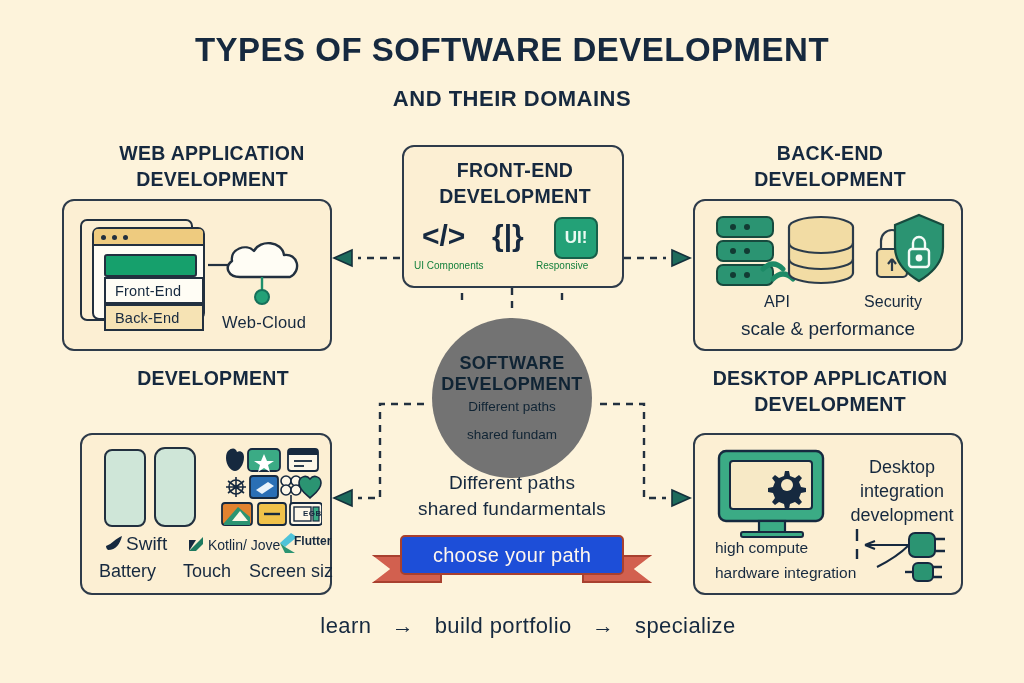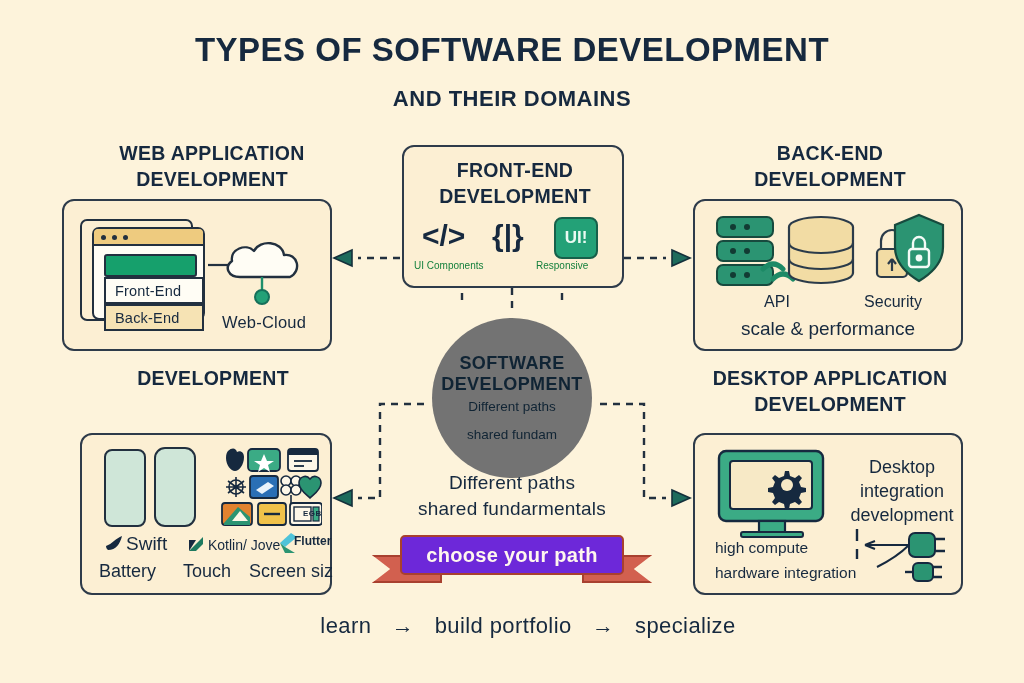--- a/index.html
+++ b/index.html
@@ -139,26 +139,26 @@
     color: #16293f;
     font-size: 19px;
     line-height: 26px;
     letter-spacing: .2px;
   }
 
   
   .ribbon-wrap { position: absolute; }
   .ribbon-body {
     position: absolute;
-    background: #6d28d9;
+    background: #1d4ed8;
     border: 2px solid #a8402f;
     border-radius: 5px;
     color: #fff6ee;
     font-size: 20px;
-    font-weight: bold;
+    font-weight: normal;
     display: flex;
     align-items: center;
     justify-content: center;
     letter-spacing: .3px;
     box-sizing: border-box;
     z-index: 3;
   }
   .ribbon-tail {
     position: absolute;
     background: #d2604f;

